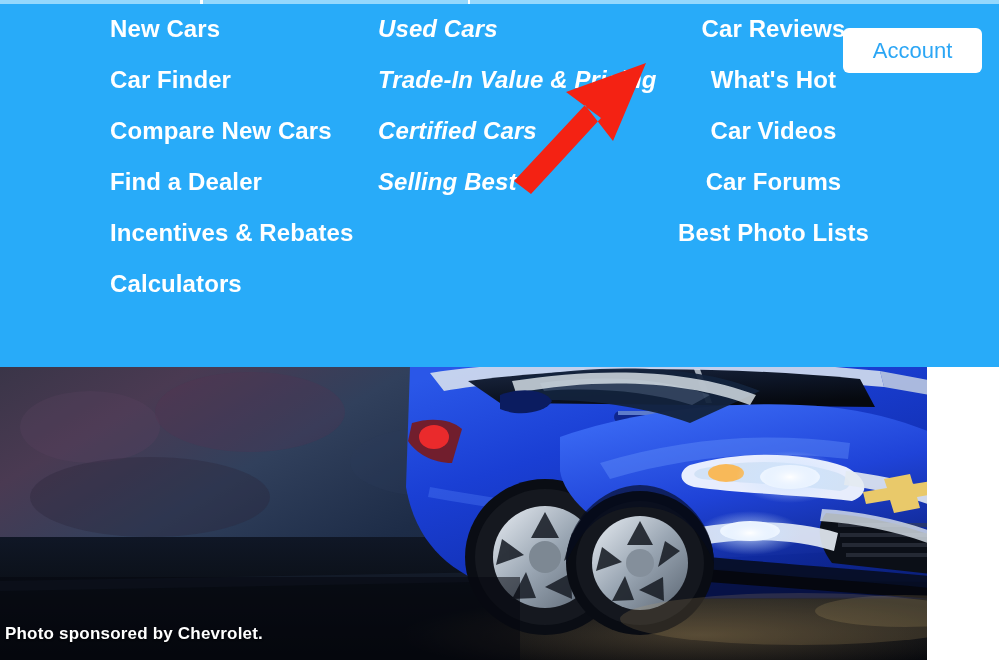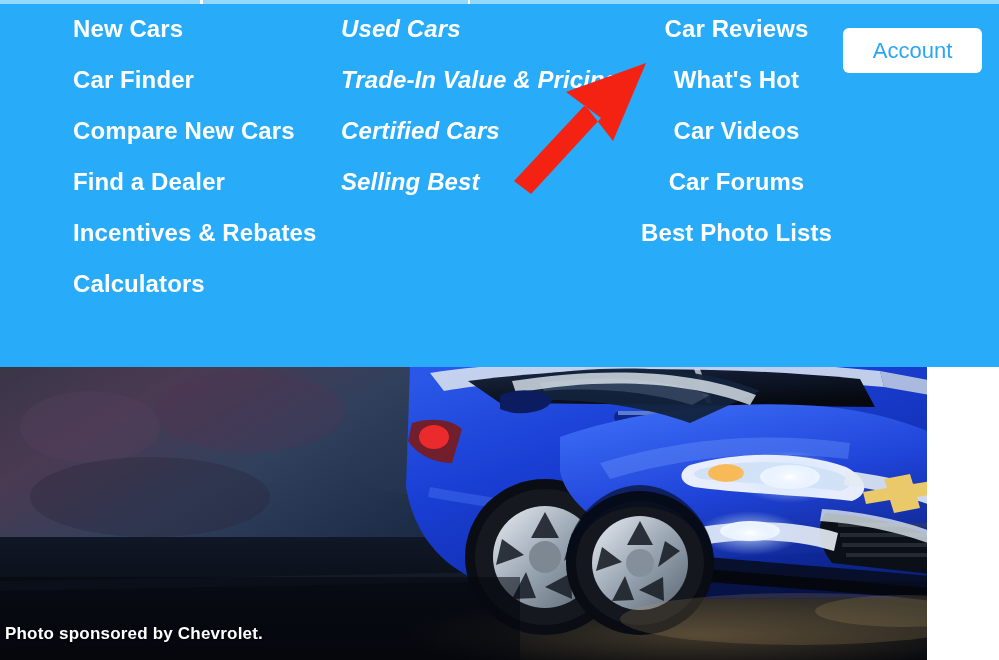--- a/index.html
+++ b/index.html
@@ -57,20 +57,21 @@
   .nav-link {
     display: block;
     height: 51px;
     line-height: 51px;
     color: #ffffff;
     font-size: 24px;
     font-weight: bold;
     letter-spacing: .1px;
     white-space: nowrap;
     cursor: pointer;
+    margin-left: 37px;
   }
 
   
   .account-btn {
     position: absolute;
     top: 28px;
     left: 843px;
     width: 139px;
     height: 45px;
     background: #ffffff;

